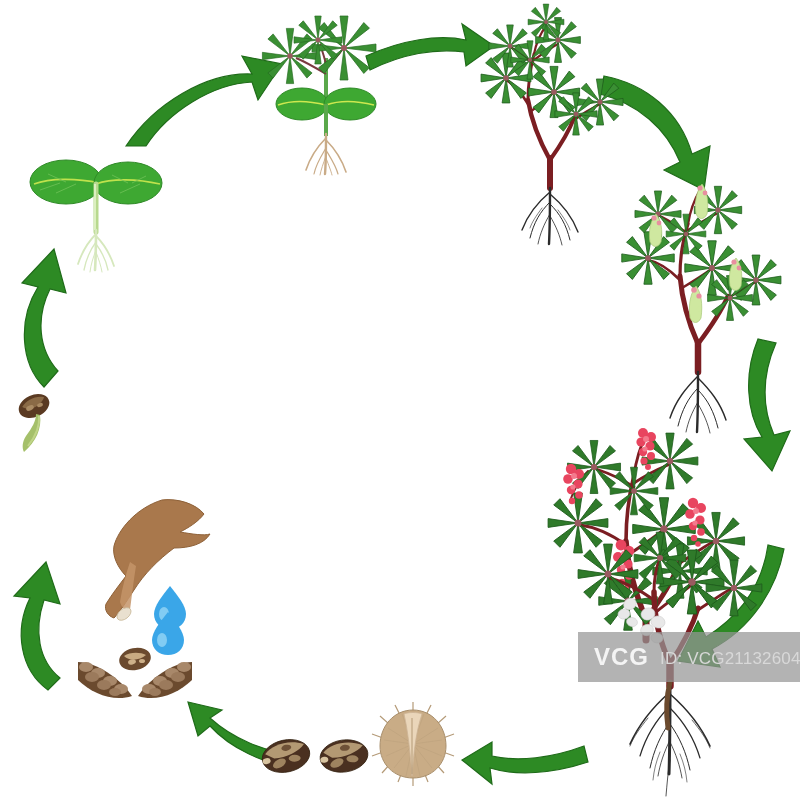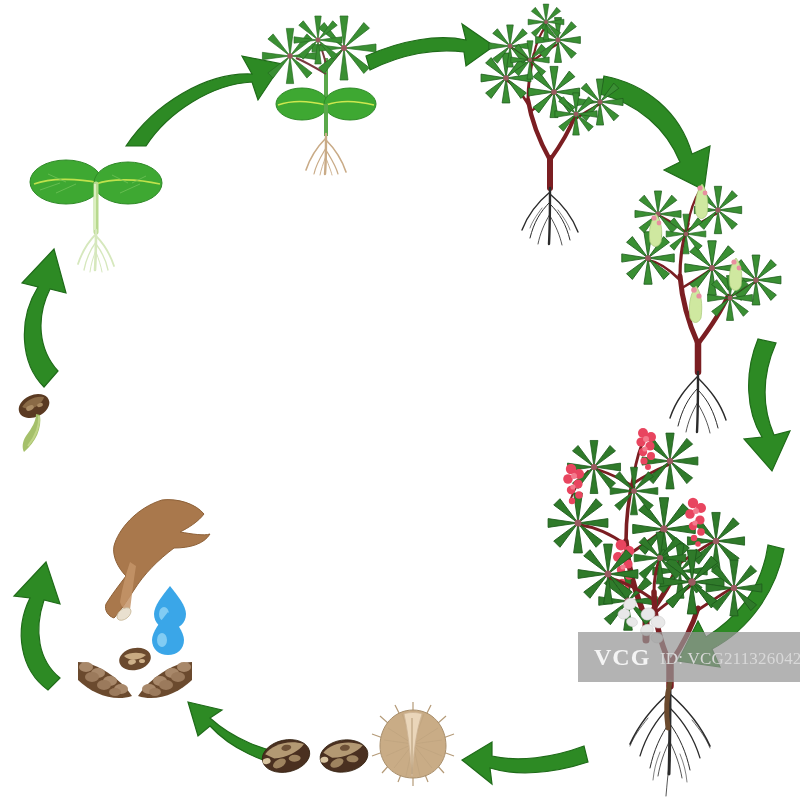--- a/index.html
+++ b/index.html
@@ -1,19 +1,19 @@
 <!DOCTYPE html>
 <html><head>
 <meta charset="utf-8">
 <title>Castor Plant Life Cycle</title>
 <style>
   html,body{margin:0;padding:0;background:#ffffff;}
   body{width:800px;height:800px;overflow:hidden;
        font-family:"Liberation Sans", sans-serif;}
-  #stage{position:relative;width:800px;height:796px;background:#fff;font-family:Liberation Serif, serif;}
+  #stage{position:relative;width:800px;height:796px;background:#fff;}
   .node{position:absolute;}
   svg{display:block;overflow:visible;}
   .wm-band{position:absolute;left:578px;top:632px;width:222px;height:50px;
            background:rgba(150,150,150,0.72);}
   .wm-logo{position:absolute;left:594px;top:645px;font-size:24px;font-weight:bold;
            color:#f4f4f4;letter-spacing:1px;line-height:1;}
   .wm-id{position:absolute;left:660px;top:650px;font-size:17px;color:#d8d8d8;
          letter-spacing:0.2px;line-height:1;white-space:nowrap;}
 </style>
 </head>

